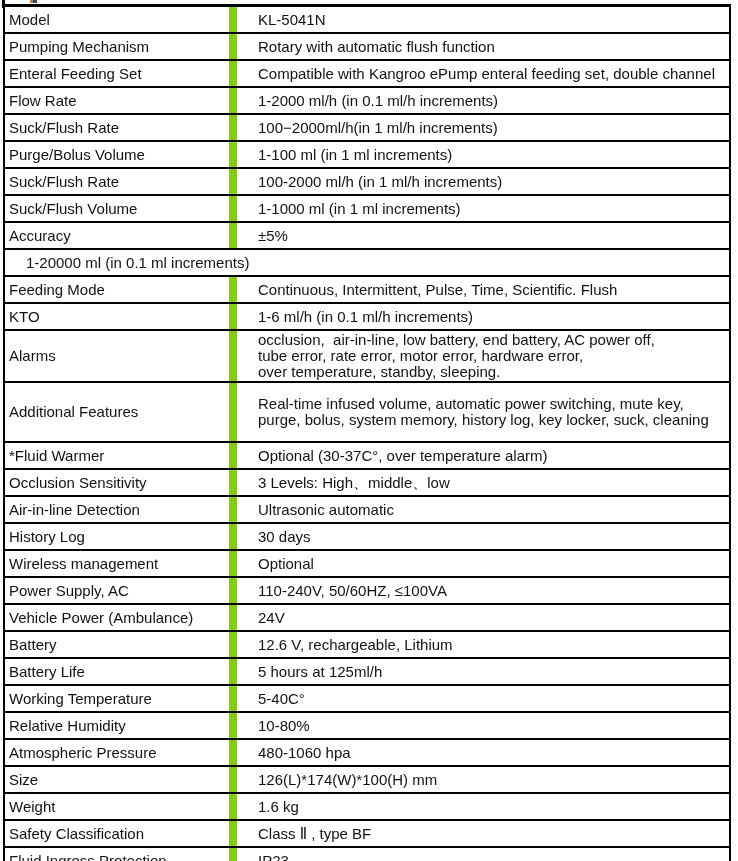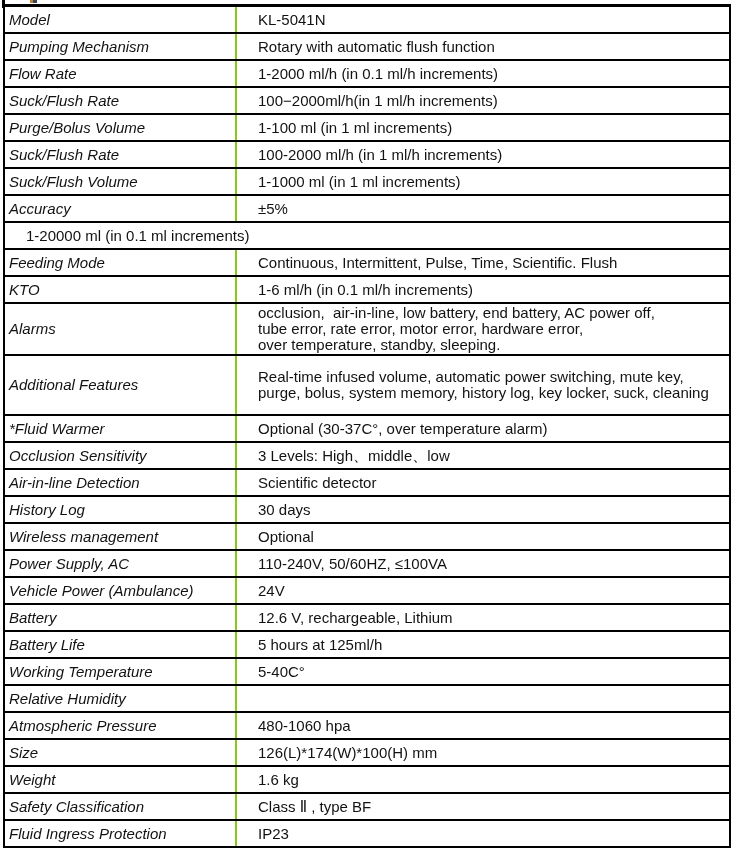--- a/index.html
+++ b/index.html
@@ -11,22 +11,22 @@
   .spec-table{
     position:absolute;left:3px;top:4px;width:728px;
     box-sizing:border-box;background:#fff;
     border-left:2px solid #000;border-right:2px solid #000;border-top:3px solid #000;
   }
   .row{display:flex;height:27px;border-bottom:2px solid #000;box-sizing:border-box}
   .row.h2{height:60px}
   .row.h3{height:52px}
   .cell{display:flex;align-items:center;font-size:15px;line-height:16px;overflow:hidden}
   .cell.label{
-    width:232px;flex:0 0 232px;border-right:2px solid #84cc16;
-    padding-left:4px;box-sizing:border-box;font-style:italic;
+    width:232px;flex:0 0 232px;border-right:8px solid #84cc16;
+    padding-left:4px;box-sizing:border-box;
   }
   .cell.value{flex:1;padding-left:21px;white-space:pre-wrap}
   
   .frag{position:absolute;top:0}
   .frag-black{left:2px;width:3px;height:8px;background:#000}
   .frag-orange{left:30px;width:3px;height:3px;background:#c87c2e}
   .frag-blue{left:33px;width:4px;height:3px;background:#35455c}
 </style>
 </head>
 <body>
@@ -36,20 +36,24 @@
 <div class="frag frag-blue"></div>
 
 <div class="spec-table">
     <div class="row">
       <div class="cell label">Model</div>
       <div class="cell value">KL-5041N</div>
     </div>
     <div class="row">
       <div class="cell label">Pumping Mechanism</div>
       <div class="cell value">Rotary with automatic flush function</div>
+    </div>
+    <div class="row">
+      <div class="cell label">Enteral Feeding Set</div>
+      <div class="cell value">Compatible with Kangroo ePump enteral feeding set, double channel</div>
     </div>
     <div class="row">
       <div class="cell label">Flow Rate</div>
       <div class="cell value">1-2000 ml/h (in 0.1 ml/h increments)</div>
     </div>
     <div class="row">
       <div class="cell label">Suck/Flush Rate</div>
       <div class="cell value">100−2000ml/h(in 1 ml/h increments)</div>
     </div>
     <div class="row">
@@ -93,21 +97,21 @@
     <div class="row">
       <div class="cell label">*Fluid Warmer</div>
       <div class="cell value">Optional (30-37C°, over temperature alarm)</div>
     </div>
     <div class="row">
       <div class="cell label">Occlusion Sensitivity</div>
       <div class="cell value">3 Levels: High、middle、low</div>
     </div>
     <div class="row">
       <div class="cell label">Air-in-line Detection</div>
-      <div class="cell value">Scientific detector</div>
+      <div class="cell value">Ultrasonic automatic</div>
     </div>
     <div class="row">
       <div class="cell label">History Log</div>
       <div class="cell value">30 days</div>
     </div>
     <div class="row">
       <div class="cell label">Wireless management</div>
       <div class="cell value">Optional</div>
     </div>
     <div class="row">
@@ -125,20 +129,21 @@
     <div class="row">
       <div class="cell label">Battery Life</div>
       <div class="cell value">5 hours at 125ml/h</div>
     </div>
     <div class="row">
       <div class="cell label">Working Temperature</div>
       <div class="cell value">5-40C°</div>
     </div>
     <div class="row">
       <div class="cell label">Relative Humidity</div>
+      <div class="cell value">10-80%</div>
     </div>
     <div class="row">
       <div class="cell label">Atmospheric Pressure</div>
       <div class="cell value">480-1060 hpa</div>
     </div>
     <div class="row">
       <div class="cell label">Size</div>
       <div class="cell value">126(L)*174(W)*100(H) mm</div>
     </div>
     <div class="row">

